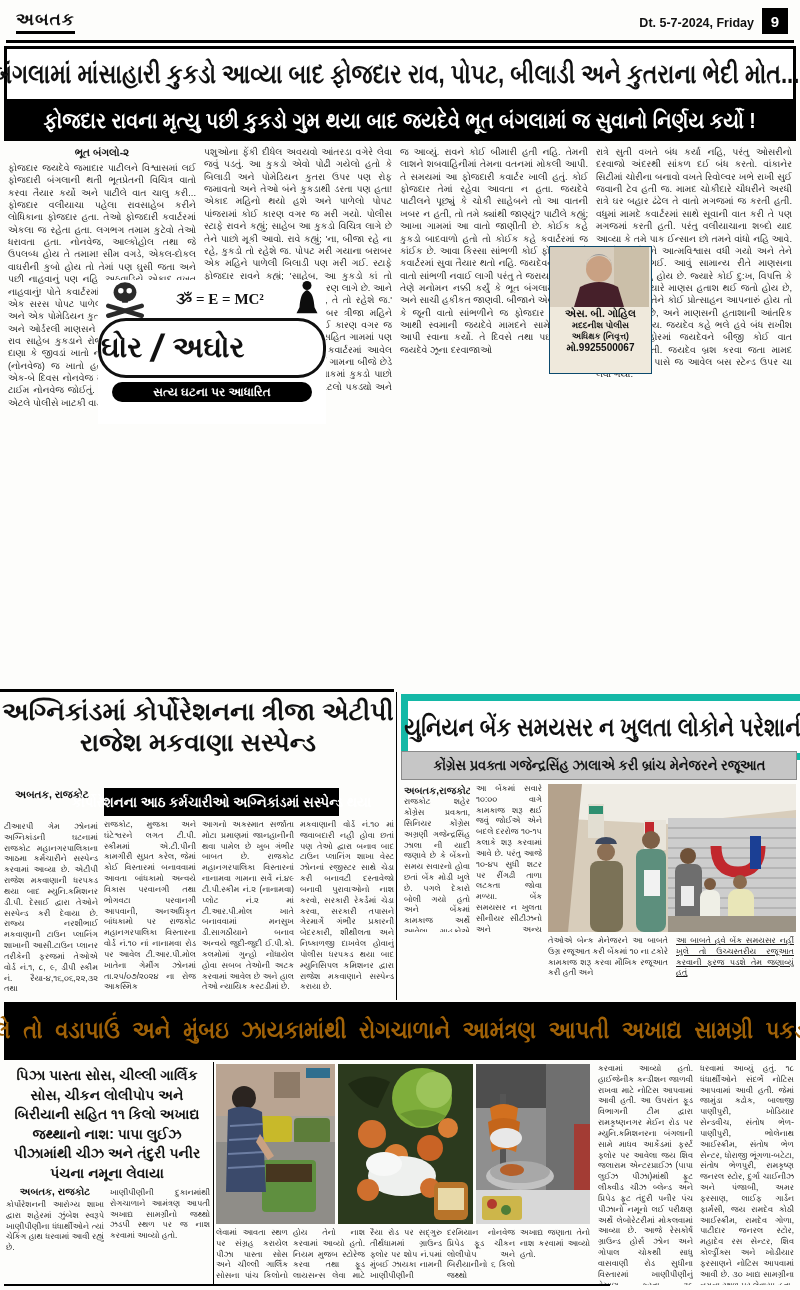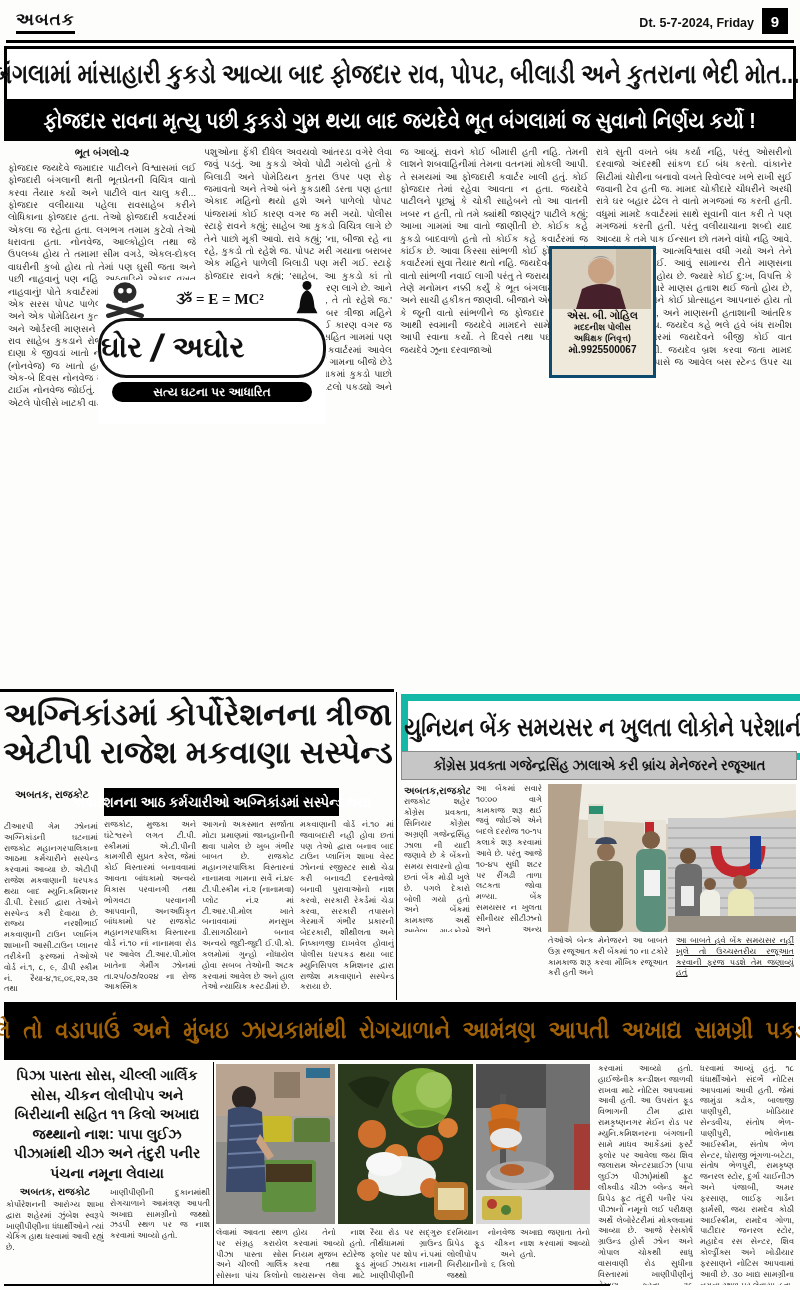--- a/index.html
+++ b/index.html
@@ -28,29 +28,29 @@
   
   #ghor{left:98px;top:280px;width:228px;height:144px;background:#fff;}
   #ghor .frow{height:38px;display:flex;align-items:center;justify-content:space-between;padding:0 4px;}
   #ghor .formula{font-size:15px;font-weight:800;font-family:"Liberation Serif","DejaVu Serif",serif;}
   #ghor .mainbox{height:54px;border:3.5px solid #101010;border-radius:28px;display:flex;align-items:center;justify-content:flex-start;gap:10px;}
   #ghor .word{font-size:29px;font-weight:900;}
   #ghor .slash{font-size:38px;font-weight:900;transform:skewX(-12deg);line-height:1;}
   #ghor .tagline{margin:4px auto 0;width:86%;background:#000;color:#fff;border-radius:13px;
                  text-align:center;font-size:12px;font-weight:700;padding:3px 2px;}
   
-  #portrait{left:549px;top:246px;width:101px;height:126px;border:3px solid #0c4a6e;background:#efe9dc;}
+  #portrait{left:549px;top:246px;width:101px;height:126px;border:1px solid #0c4a6e;background:#efe9dc;}
   #portrait .cap{text-align:center;line-height:1.25;}
   .capname{font-size:10.5px;font-weight:800;}
   .caprole{font-size:8.6px;font-weight:700;}
   .capphone{font-size:10px;font-weight:700;}
   
   #corp-rule{left:0;top:689px;width:394px;height:3px;background:#000;}
   #corp-headline{left:2px;top:696px;width:392px;height:88px;text-align:center;
-                 font-size:31px;font-weight:900;line-height:1.22;}
+                 font-size:25px;font-weight:900;line-height:1.22;}
   #corp-byline{left:4px;top:788px;width:96px;text-align:center;font-weight:800;font-size:10.5px;line-height:1.3;}
   #corp-subhead{left:104px;top:788px;width:235px;height:28px;background:#000;color:#fff;}
   #corp-subhead span{display:inline-block;font-size:14.5px;font-weight:800;transform:scaleX(.92);}
   .corpcol{top:820px;height:180px;}
   #corp-c1{top:822px;height:178px;}
   
   #vrule-mid{left:396px;top:692px;width:1px;height:308px;background:#000;}
   #bank-headline{left:401px;top:694px;width:394px;height:52px;border:7px solid #14b8a6;background:#fff;}
   #bank-headline span{display:inline-block;font-size:26px;font-weight:900;transform:scaleX(.80);}
   #bank-subhead{left:401px;top:751px;width:394px;height:27px;background:#c6c6c6;border:1px solid #8a8a8a;}

